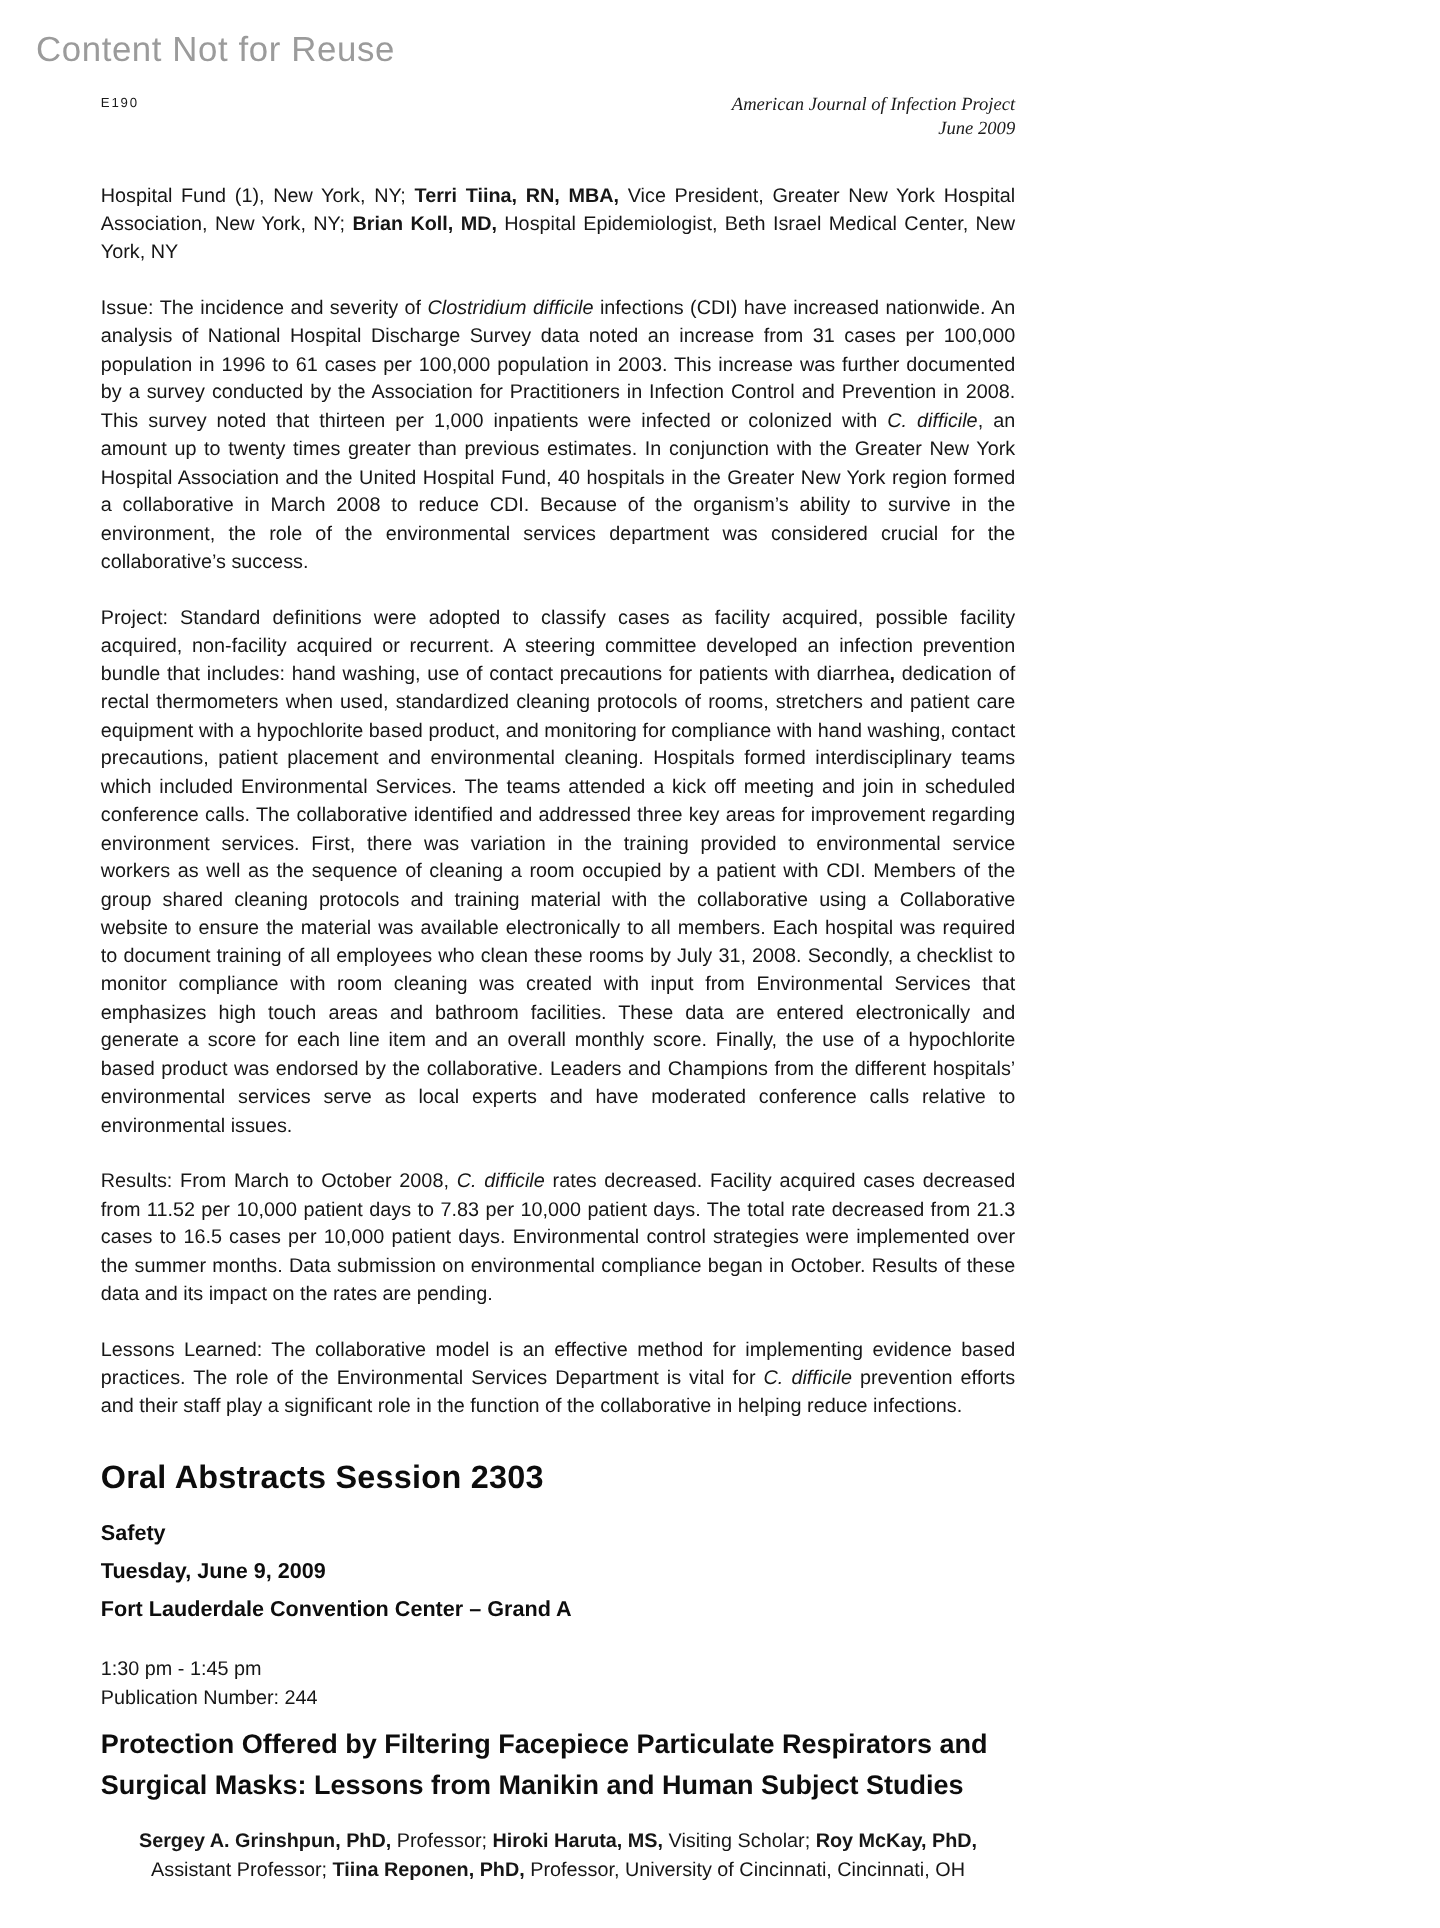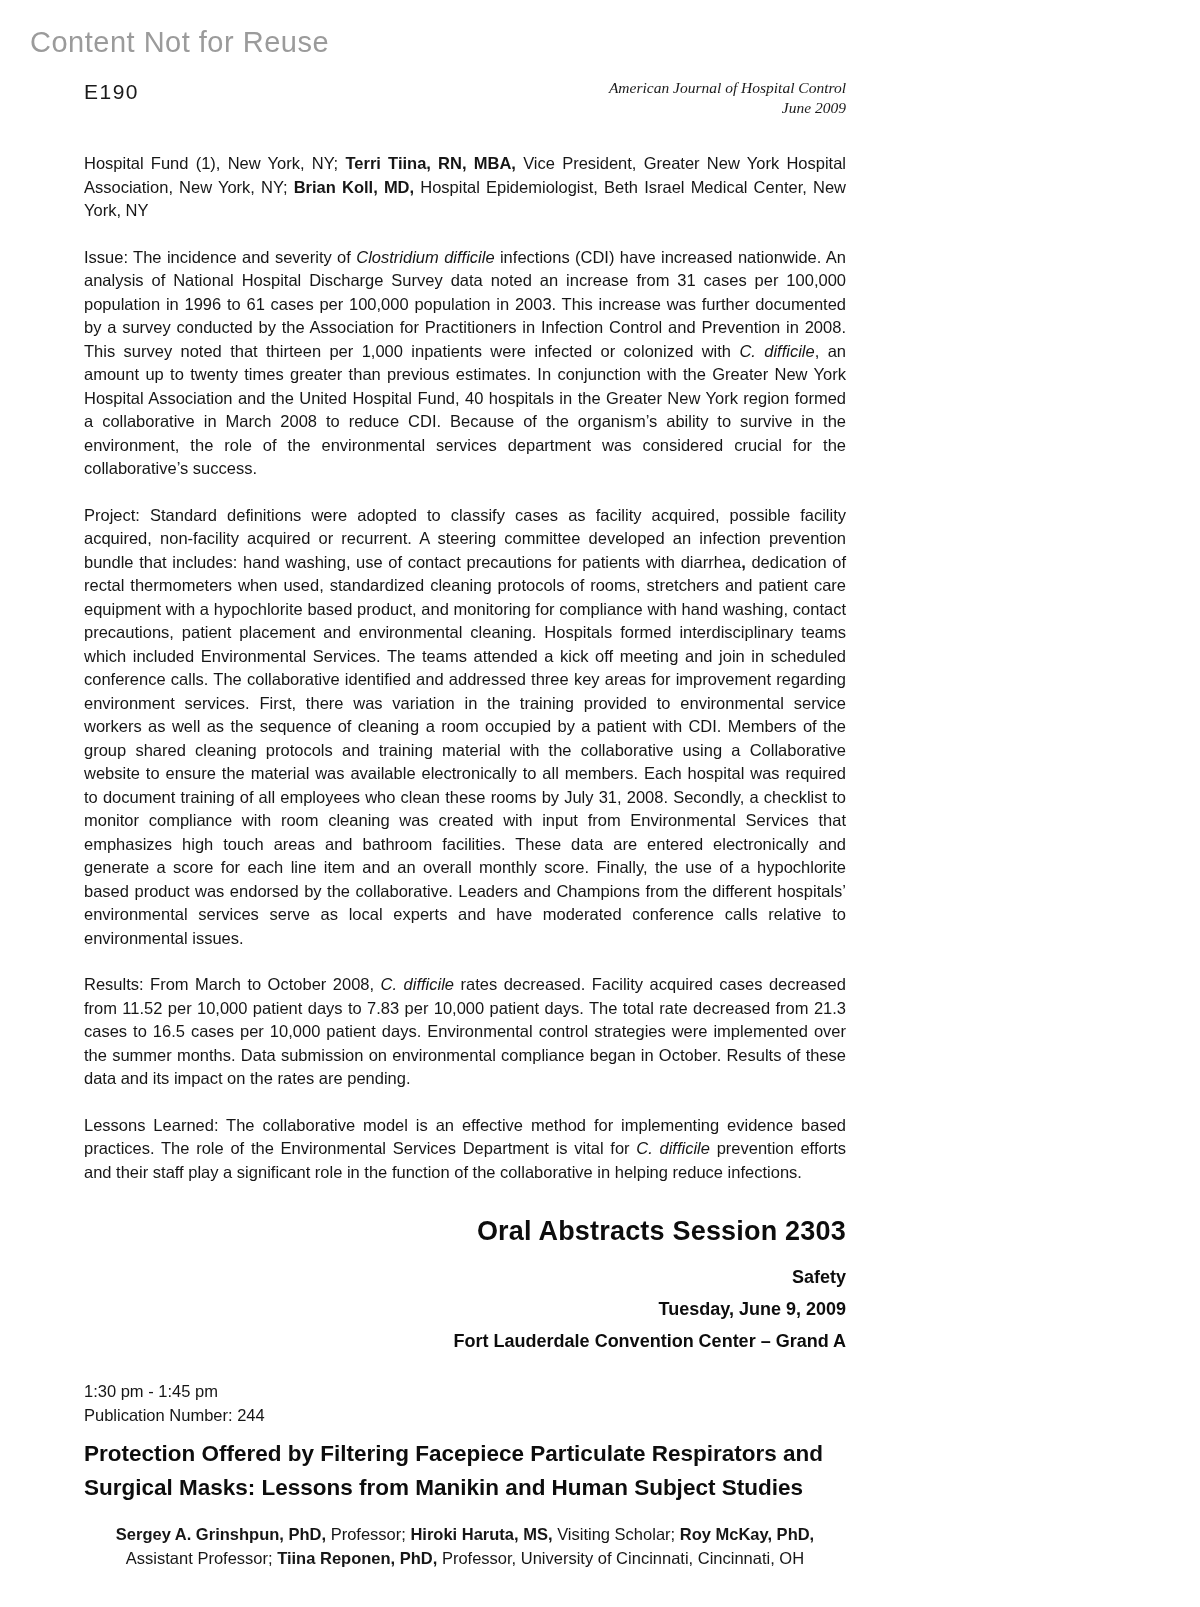--- a/index.html
+++ b/index.html
@@ -25,21 +25,21 @@
     font-weight: 400;
     color: #9b9b9b;
     letter-spacing: 0.5px;
   }
   .page-header {
     display: flex;
     justify-content: space-between;
     align-items: flex-start;
   }
   .page-number {
-    font-size: 21px;
+    font-size: 11px;
     letter-spacing: 1.5px;
     font-weight: 400;
     color: #1a1a1a;
     padding-top: 2px;
   }
   .journal-meta {
     text-align: right;
     font-family: "Liberation Serif", serif;
     font-style: italic;
     font-size: 15.5px;
@@ -49,21 +49,21 @@
   .content { padding-top: 34px; }
   .body-text {
     font-size: 16.5px;
     line-height: 23.5px;
     text-align: justify;
     margin-bottom: 23px;
     color: #161616;
   }
   .b { font-weight: 700; }
   .i { font-style: italic; }
-  .session { margin-top: 32px; text-align: right; }
+  .session { margin-top: 32px; }
   .session-title {
     font-size: 27px;
     font-weight: 700;
     letter-spacing: 0.2px;
     margin-bottom: 14px;
     color: #0d0d0d;
   }
   .session-line {
     font-size: 18px;
     font-weight: 700;
@@ -88,21 +88,21 @@
 </head>
 <body>
 
 <div class="page">
 
   <div class="watermark">Content Not for Reuse</div>
 
   <header class="page-header">
     <span class="page-number">E190</span>
     <div class="journal-meta">
-      <div class="journal-name">American Journal of Hospital Control</div>
+      <div class="journal-name">American Journal of Infection Project</div>
       <div class="journal-date">June 2009</div>
     </div>
   </header>
 
   <main class="content">
 
     <p class="body-text"><span>Hospital Fund (1), New York, NY; </span><span class="b">Terri Tiina, RN, MBA,</span><span> Vice President, Greater New York Hospital Association, New York, NY; </span><span class="b">Brian Koll, MD,</span><span> Hospital Epidemiologist, Beth Israel Medical Center, New York, NY</span></p>
 
     <p class="body-text"><span>Issue: The incidence and severity of </span><span class="i">Clostridium difficile</span><span> infections (CDI) have increased nationwide. An analysis of National Hospital Discharge Survey data noted an increase from 31 cases per 100,000 population in 1996 to 61 cases per 100,000 population in 2003. This increase was further documented by a survey conducted by the Association for Practitioners in Infection Control and Prevention in 2008. This survey noted that thirteen per 1,000 inpatients were infected or colonized with </span><span class="i">C. difficile</span><span>, an amount up to twenty times greater than previous estimates. In conjunction with the Greater New York Hospital Association and the United Hospital Fund, 40 hospitals in the Greater New York region formed a collaborative in March 2008 to reduce CDI. Because of the organism’s ability to survive in the environment, the role of the environmental services department was considered crucial for the collaborative’s success.</span></p>
 

